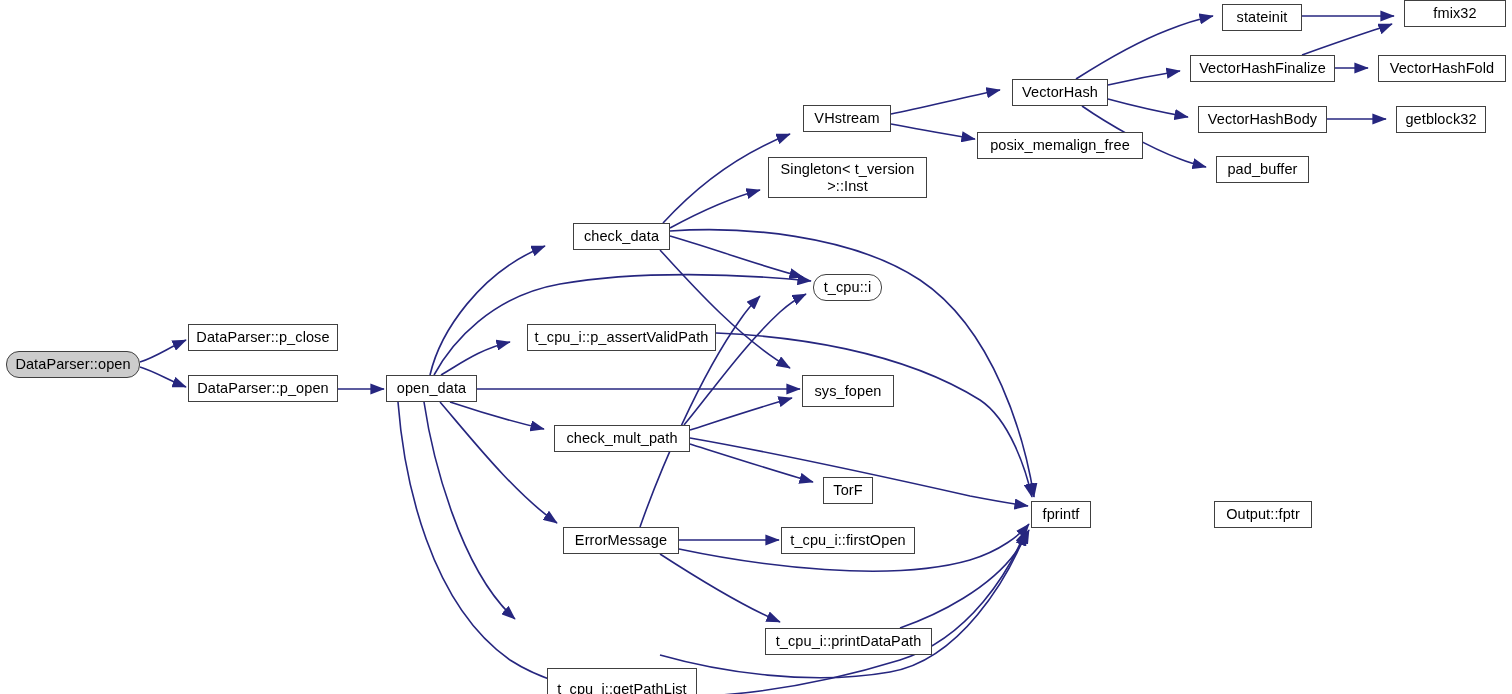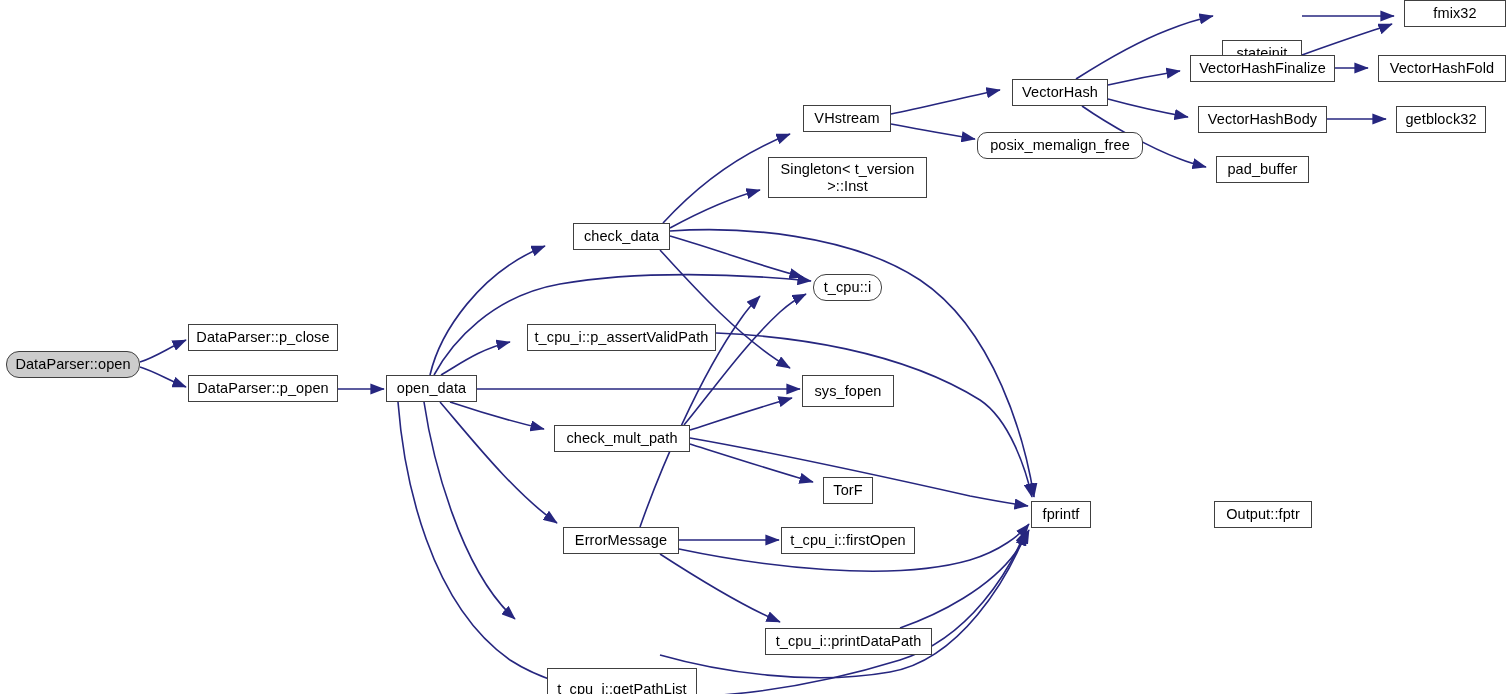--- a/index.html
+++ b/index.html
@@ -101,22 +101,22 @@
   <div id="nodes-group">
       <div class="node root" style="left: 6px; top: 351px; width: 134px; height: 27px; border-radius: 13px;"><span class="node-label">DataParser::open</span></div>
       <div class="node" style="left: 188px; top: 324px; width: 150px; height: 27px;"><span class="node-label">DataParser::p_close</span></div>
       <div class="node" style="left: 188px; top: 375px; width: 150px; height: 27px;"><span class="node-label">DataParser::p_open</span></div>
       <div class="node" style="left: 386px; top: 375px; width: 91px; height: 27px;"><span class="node-label">open_data</span></div>
       <div class="node" style="left: 573px; top: 223px; width: 97px; height: 27px;"><span class="node-label">check_data</span></div>
       <div class="node" style="left: 803px; top: 105px; width: 88px; height: 27px;"><span class="node-label">VHstream</span></div>
       <div class="node" style="left: 768px; top: 157px; width: 159px; height: 41px;"><span class="node-label">Singleton&lt; t_version
 &gt;::Inst</span></div>
       <div class="node" style="left: 1012px; top: 79px; width: 96px; height: 27px;"><span class="node-label">VectorHash</span></div>
-      <div class="node" style="left: 977px; top: 132px; width: 166px; height: 27px; border-radius: 10px;"><span class="node-label">posix_memalign_free</span></div>
-      <div class="node" style="left: 1222px; top: 4px; width: 80px; height: 27px; margin-top: 36px;"><span class="node-label">stateinit</span></div>
+      <div class="node" style="left: 977px; top: 132px; width: 166px; height: 27px;"><span class="node-label">posix_memalign_free</span></div>
+      <div class="node" style="left: 1222px; top: 4px; width: 80px; height: 27px;"><span class="node-label">stateinit</span></div>
       <div class="node" style="left: 1190px; top: 55px; width: 145px; height: 27px;"><span class="node-label">VectorHashFinalize</span></div>
       <div class="node" style="left: 1198px; top: 106px; width: 129px; height: 27px;"><span class="node-label">VectorHashBody</span></div>
       <div class="node" style="left: 1216px; top: 156px; width: 93px; height: 27px;"><span class="node-label">pad_buffer</span></div>
       <div class="node" style="left: 1404px; top: 0; width: 102px; height: 27px;"><span class="node-label">fmix32</span></div>
       <div class="node" style="left: 1378px; top: 55px; width: 128px; height: 27px;"><span class="node-label">VectorHashFold</span></div>
       <div class="node" style="left: 1396px; top: 106px; width: 90px; height: 27px;"><span class="node-label">getblock32</span></div>
       <div class="node" style="left: 813px; top: 274px; width: 69px; height: 27px; border-radius: 13px;"><span class="node-label">t_cpu::i</span></div>
       <div class="node" style="left: 527px; top: 324px; width: 189px; height: 27px;"><span class="node-label">t_cpu_i::p_assertValidPath</span></div>
       <div class="node" style="left: 802px; top: 375px; width: 92px; height: 32px;"><span class="node-label">sys_fopen</span></div>
       <div class="node" style="left: 554px; top: 425px; width: 136px; height: 27px;"><span class="node-label">check_mult_path</span></div>

